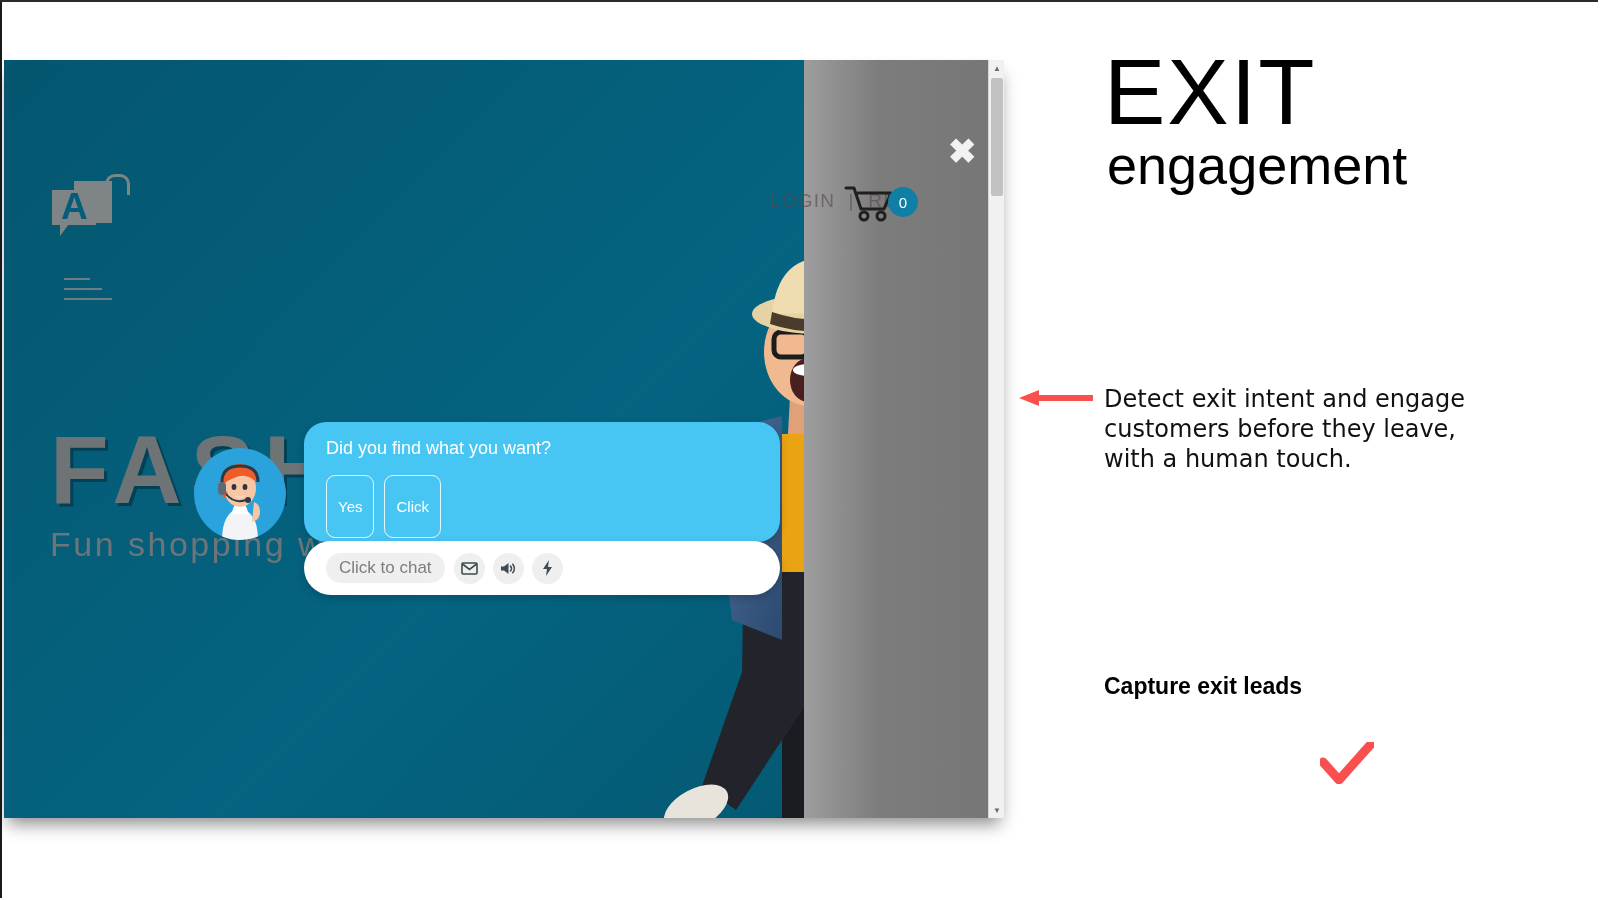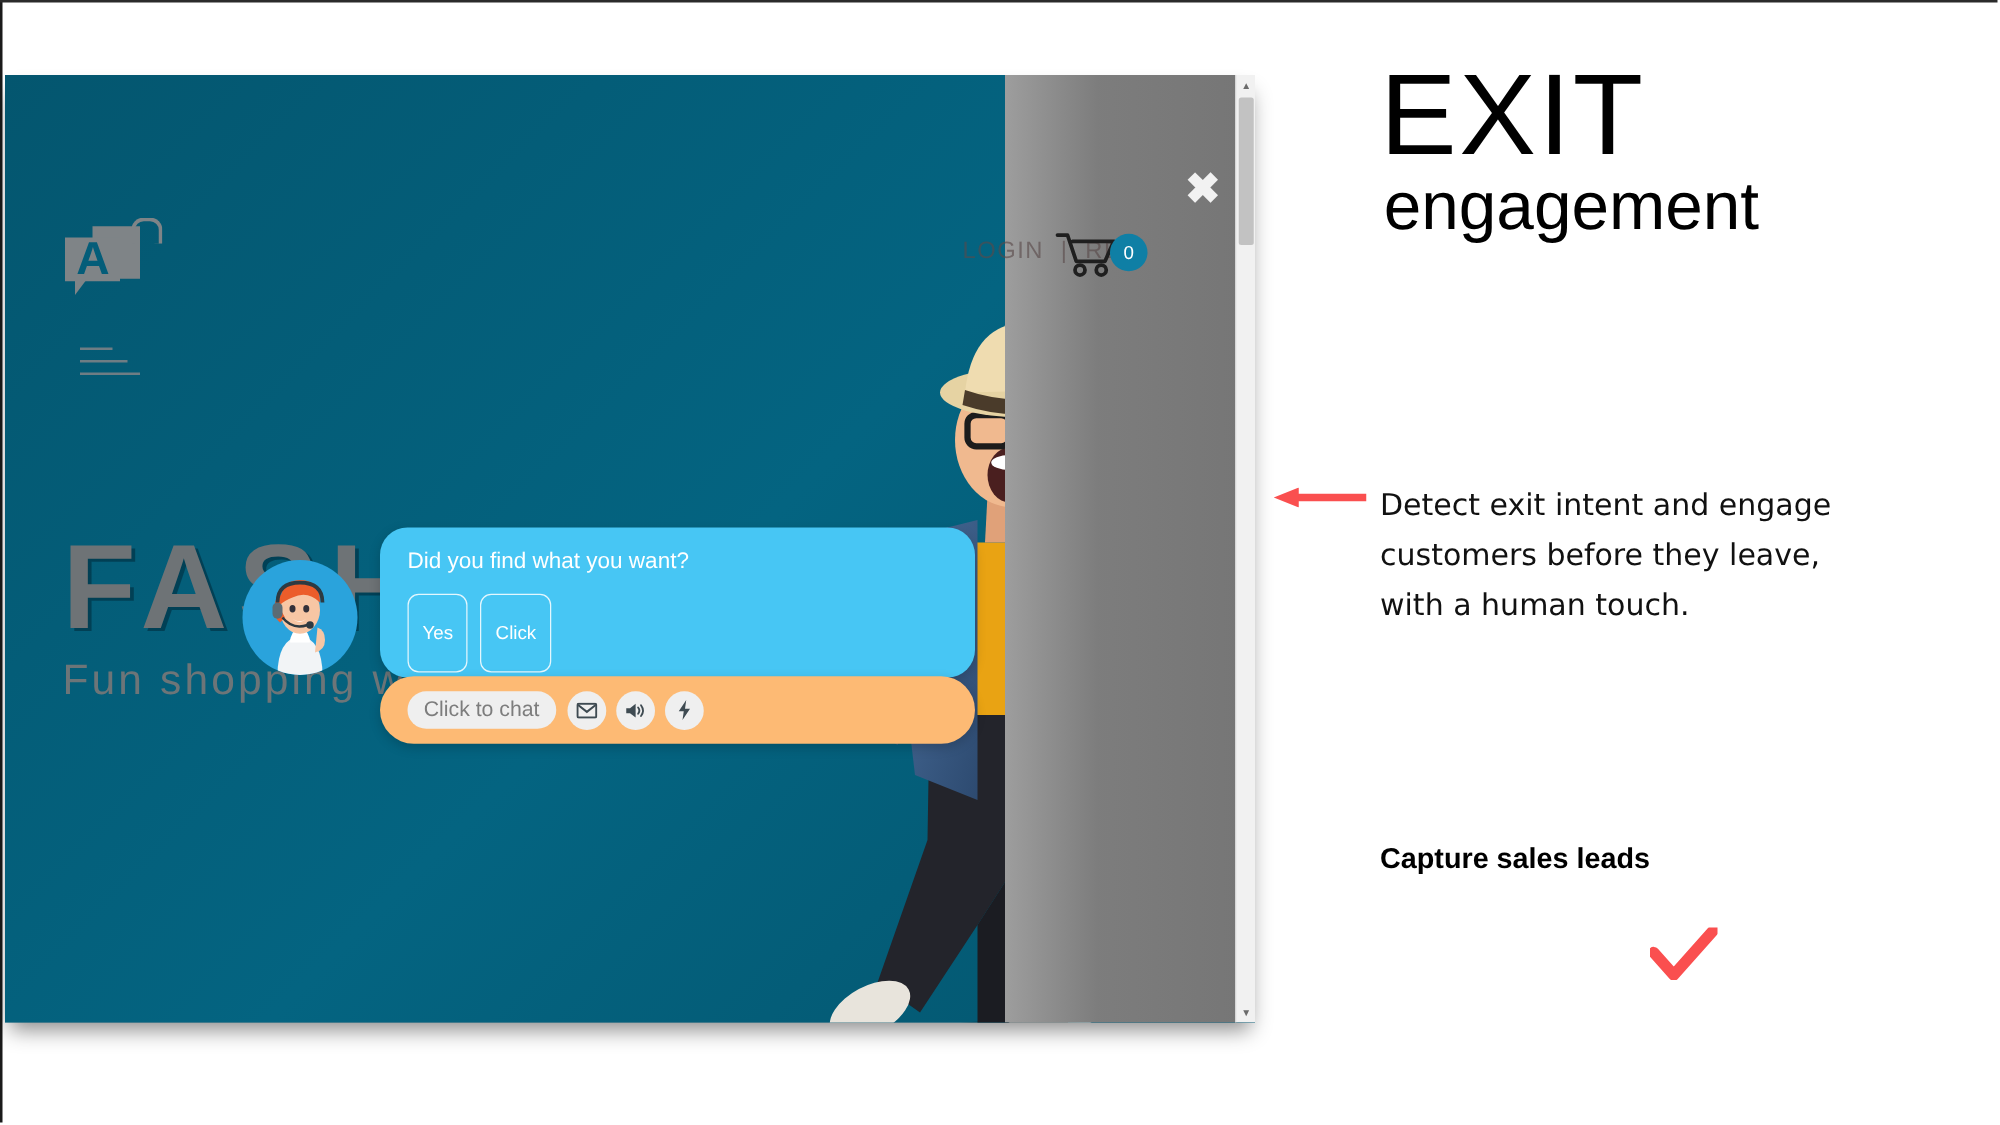--- a/index.html
+++ b/index.html
@@ -216,21 +216,21 @@
     padding: 23px 11px;
     background: transparent;
     line-height: 1;
     cursor: pointer;
   }
 
   .chat-bar {
     position: absolute;
     left: 300px; top: 481px;
     width: 476px; height: 54px;
-    background: #fdba74;
+    background: #ffffff;
     border-radius: 27px;
     box-shadow: 0 3px 9px rgba(0,0,0,0.18);
     display: flex;
     align-items: center;
     padding-left: 22px;
     box-sizing: border-box;
   }
   .chat-cta {
     background: #efefef;
     color: #7d7d7d;
@@ -308,21 +308,21 @@
   .red-arrow {
     position: absolute;
     left: 1019px; top: 390px;
     width: 74px; height: 16px;
   }
   .note-text {
     position: absolute;
     left: 1104px; top: 384px;
     width: 400px;
     font-size: 24px;
-    line-height: 40px;
+    line-height: 30px;
     color: #111111;
     font-family: "DejaVu Sans", sans-serif;
   }
   .benefits {
     position: absolute;
     left: 1104px; top: 672px;
     font-size: 23px;
     line-height: 28.5px;
     font-weight: bold;
     color: #000000;
@@ -487,18 +487,18 @@
 <div class="exit-sub">engagement</div>
 
 <svg class="red-arrow" viewBox="0 0 74 16">
   <path d="M74 8 H16" stroke="#fa4f4f" stroke-width="6" stroke-linecap="round"></path>
   <path d="M0 8 L20 0 L20 16 Z" fill="#fa4f4f"></path>
 </svg>
 
 <div class="note-text">Detect exit intent and engage customers before they leave, with a human touch.</div>
 
 <div class="benefits">
-  <div>Capture sales leads</div>
+  <div>Capture exit leads</div>
 </div>
 
 <svg class="red-check" viewBox="0 0 54 42">
   <path d="M3 20 L19 38 L51 2" fill="none" stroke="#fa4f4f" stroke-width="9" stroke-linecap="round" stroke-linejoin="round"></path>
 </svg>
 
 </body></html>

